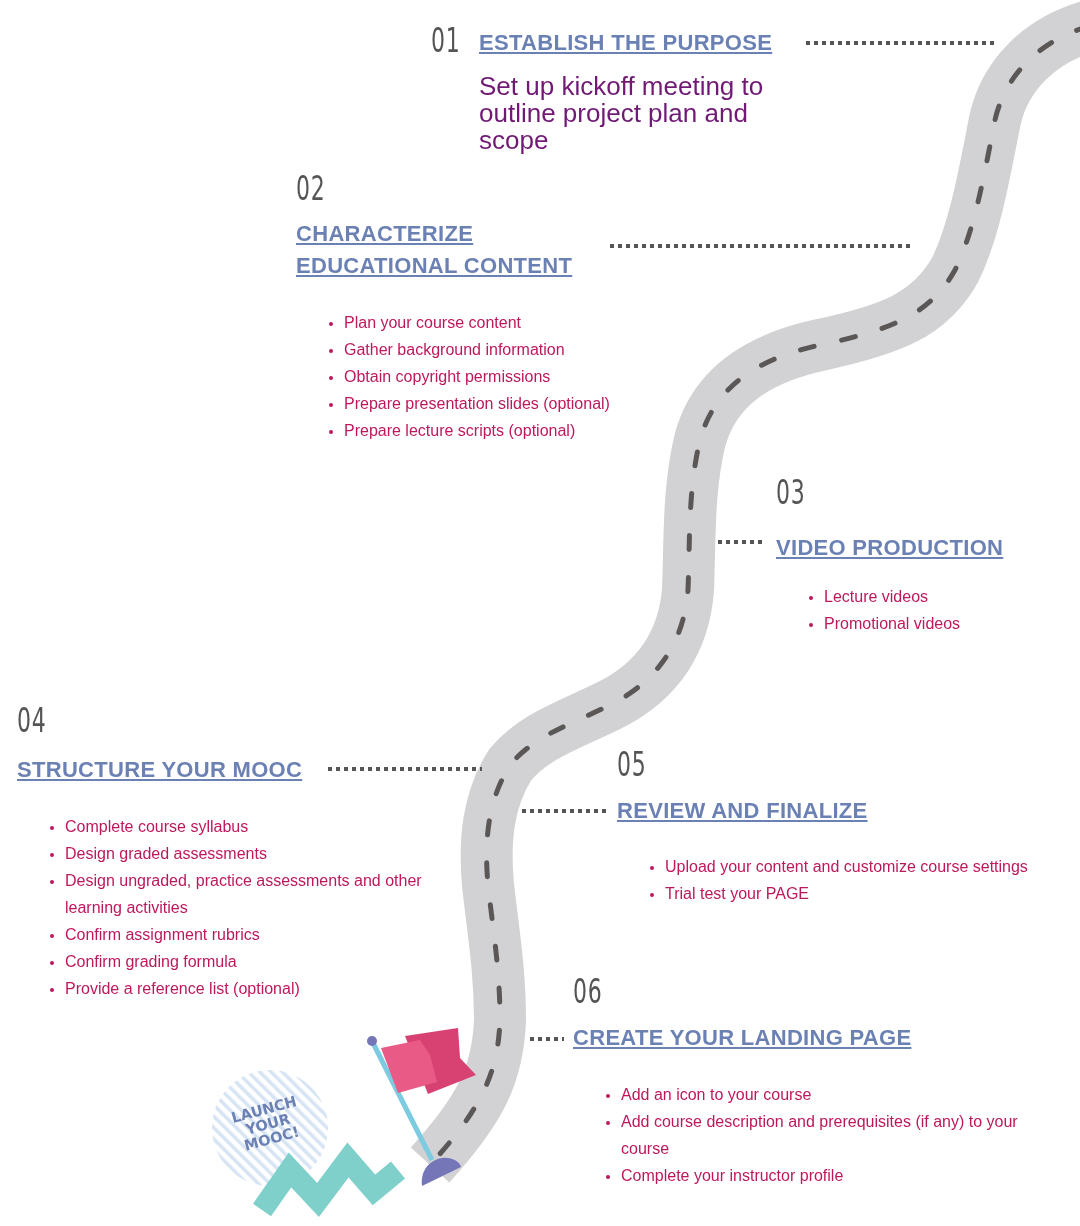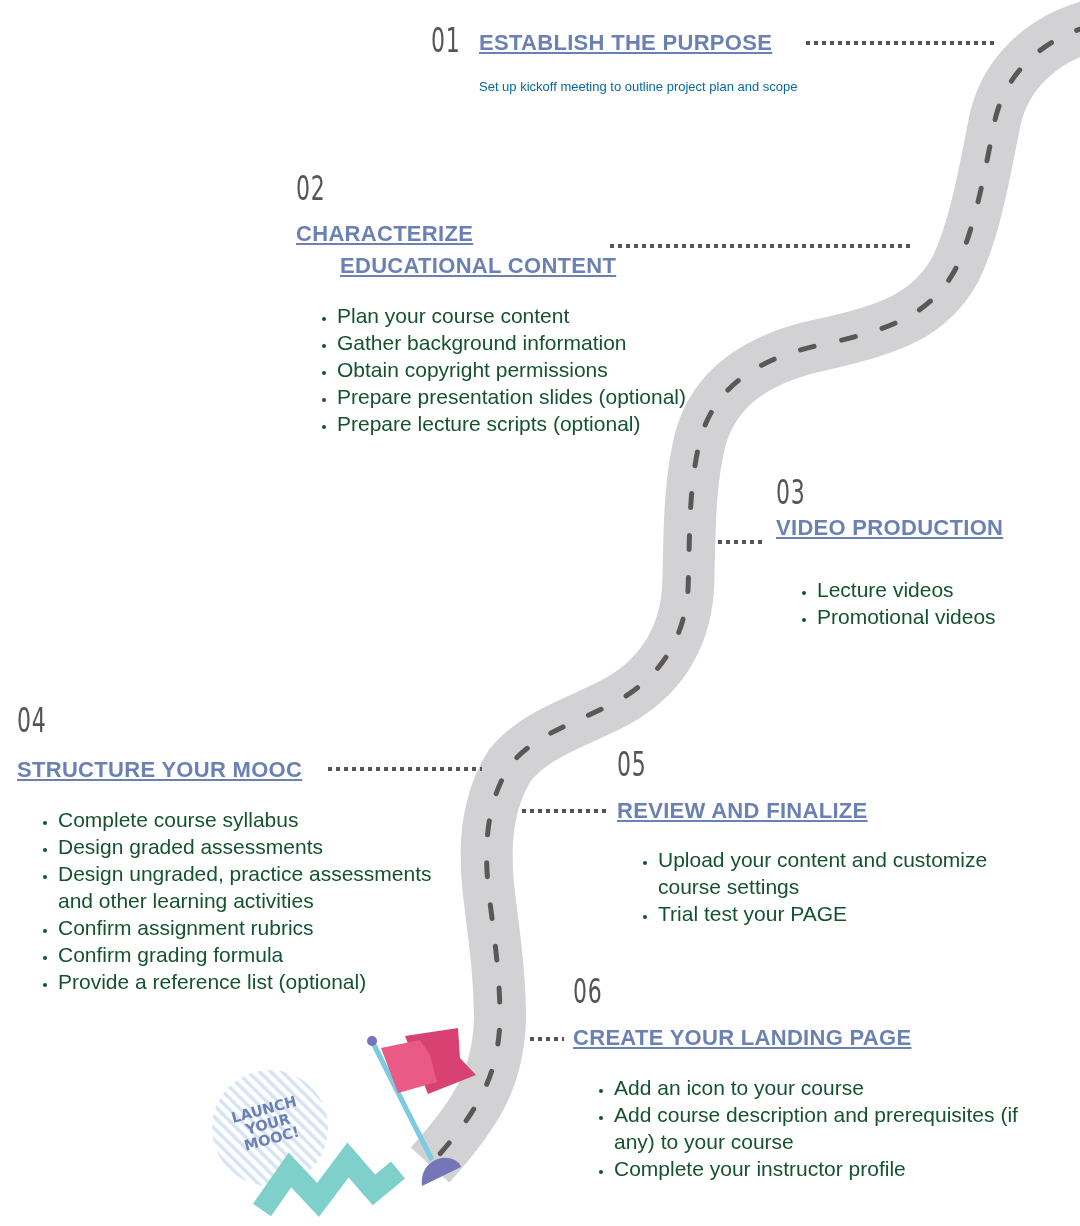--- a/index.html
+++ b/index.html
@@ -1,21 +1,21 @@
 <!DOCTYPE html>
 <html><head>
 <meta charset="utf-8">
 <style>
   html,body{margin:0;padding:0;background:#ffffff;}
   body{width:1080px;height:1226px;position:relative;overflow:hidden;font-family:"Liberation Sans",sans-serif;}
   #road-svg{position:absolute;left:0;top:0;}
   .num{position:absolute;font-family:"DejaVu Sans Condensed","Liberation Sans Narrow","DejaVu Sans",sans-serif;font-weight:300;color:#555555;font-size:34px;transform:scaleX(0.72);transform-origin:left top;letter-spacing:1px;}
   .title{position:absolute;color:#6b80b3;font-weight:bold;font-size:22px;letter-spacing:0.3px;line-height:32px;white-space:nowrap;text-decoration:underline;}
-  .desc{position:absolute;color:#0369a1;font-size:13px;line-height:27px;}
-  ul.bul{position:absolute;margin:5px;padding:0 0 0 36px;color:#14532d;font-size:21px;line-height:27px;}
+  .desc{position:absolute;color:#701a75;font-size:26px;line-height:27px;}
+  ul.bul{position:absolute;margin:12px;padding:0 0 0 36px;color:#be185d;font-size:16px;line-height:27px;}
   ul.bul li{margin:0;padding:0;}
   ul.bul li::marker{font-size:14px;}
   .dots{position:absolute;height:4px;background-image:radial-gradient(circle,#555 0,#555 0);background:repeating-linear-gradient(90deg,#555 0,#555 4px,transparent 4px,transparent 8px);}
   .launch{position:absolute;font-family:"DejaVu Sans",sans-serif;font-weight:bold;color:#6b80b3;font-size:14.5px;line-height:15px;text-align:center;transform:rotate(-15deg);}
 </style>
 </head>
 <body>
 
 <svg id="road-svg" width="1080" height="1226" viewBox="0 0 1080 1226">
   <defs>
@@ -48,33 +48,33 @@
 
 <div>
   <div class="num" style="left:431px;top:20px;">01</div>
   <div class="title" style="left:479px;top:27px;">ESTABLISH THE PURPOSE</div>
   <div class="desc" style="left:479px;top:73px;width:320px;">Set up kickoff meeting to outline project plan and scope</div>
 </div>
 
 <div>
   <div class="num" style="left:296px;top:168px;">02</div>
   <div class="title" style="left:296px;top:218px;">CHARACTERIZE</div>
-  <div class="title" style="left:296px;top:250px;margin-left:44px;">EDUCATIONAL CONTENT</div>
+  <div class="title" style="left:296px;top:250px;">EDUCATIONAL CONTENT</div>
   <ul class="bul" style="left:296px;top:297px;width:420px;">
     <li>Plan your course content</li>
     <li>Gather background information</li>
     <li>Obtain copyright permissions</li>
     <li>Prepare presentation slides (optional)</li>
     <li>Prepare lecture scripts (optional)</li>
   </ul>
 </div>
 
 <div>
   <div class="num" style="left:776px;top:472px;">03</div>
-  <div class="title" style="left:776px;top:512px;">VIDEO PRODUCTION</div>
+  <div class="title" style="left:776px;top:532px;">VIDEO PRODUCTION</div>
   <ul class="bul" style="left:776px;top:571px;width:290px;">
     <li>Lecture videos</li>
     <li>Promotional videos</li>
   </ul>
 </div>
 
 <div>
   <div class="num" style="left:17px;top:700px;">04</div>
   <div class="title" style="left:17px;top:754px;">STRUCTURE YOUR MOOC</div>
   <ul class="bul" style="left:17px;top:801px;width:400px;">

